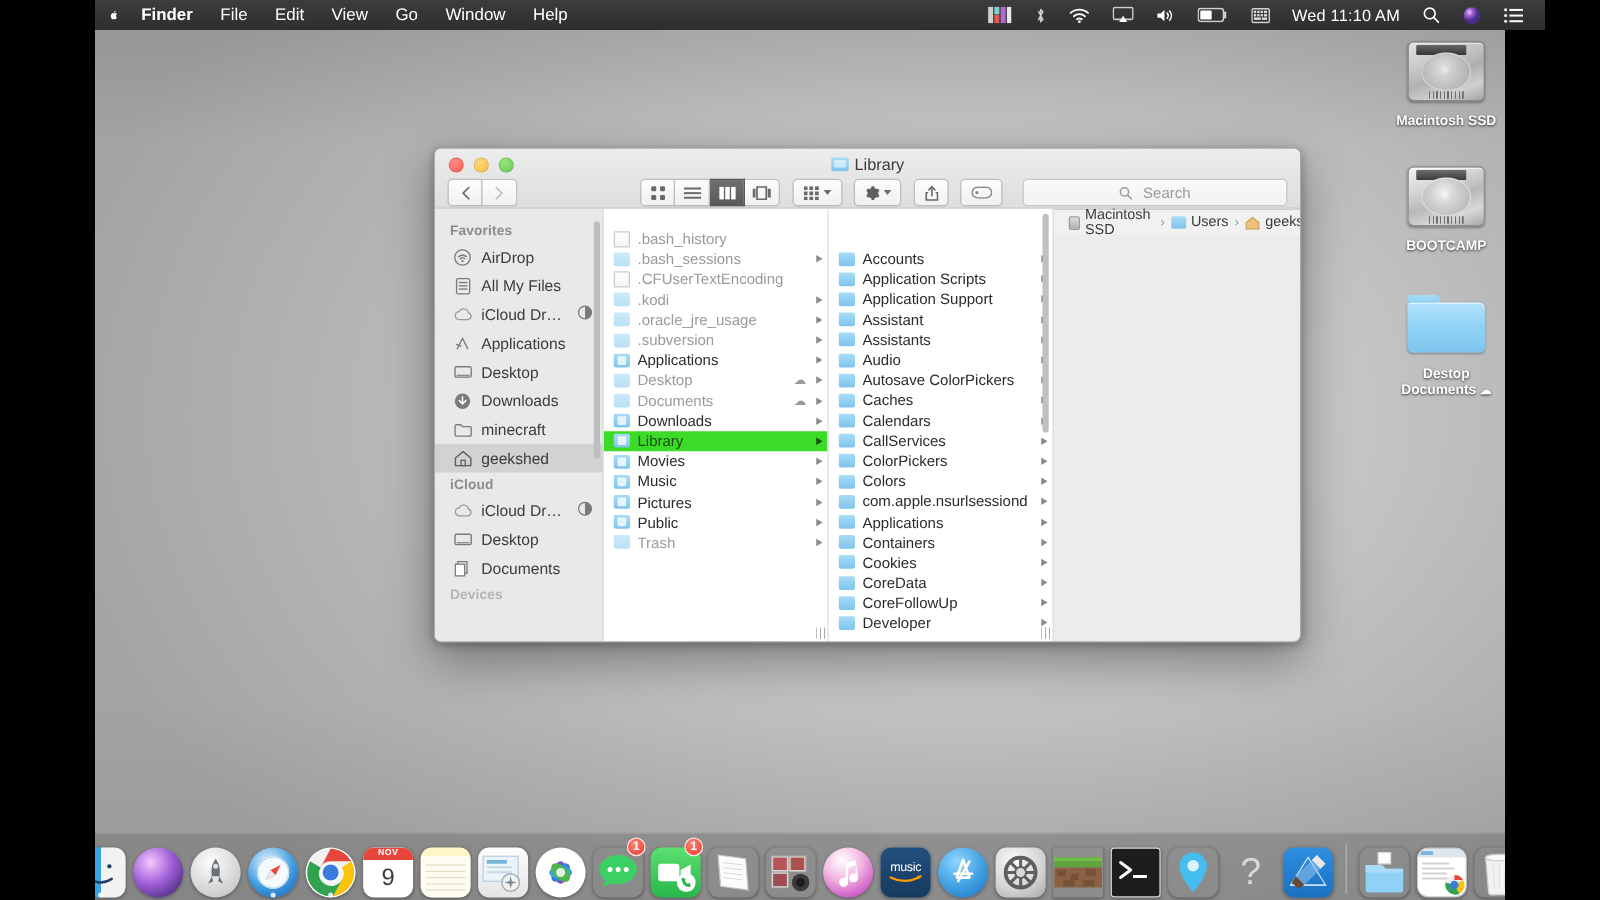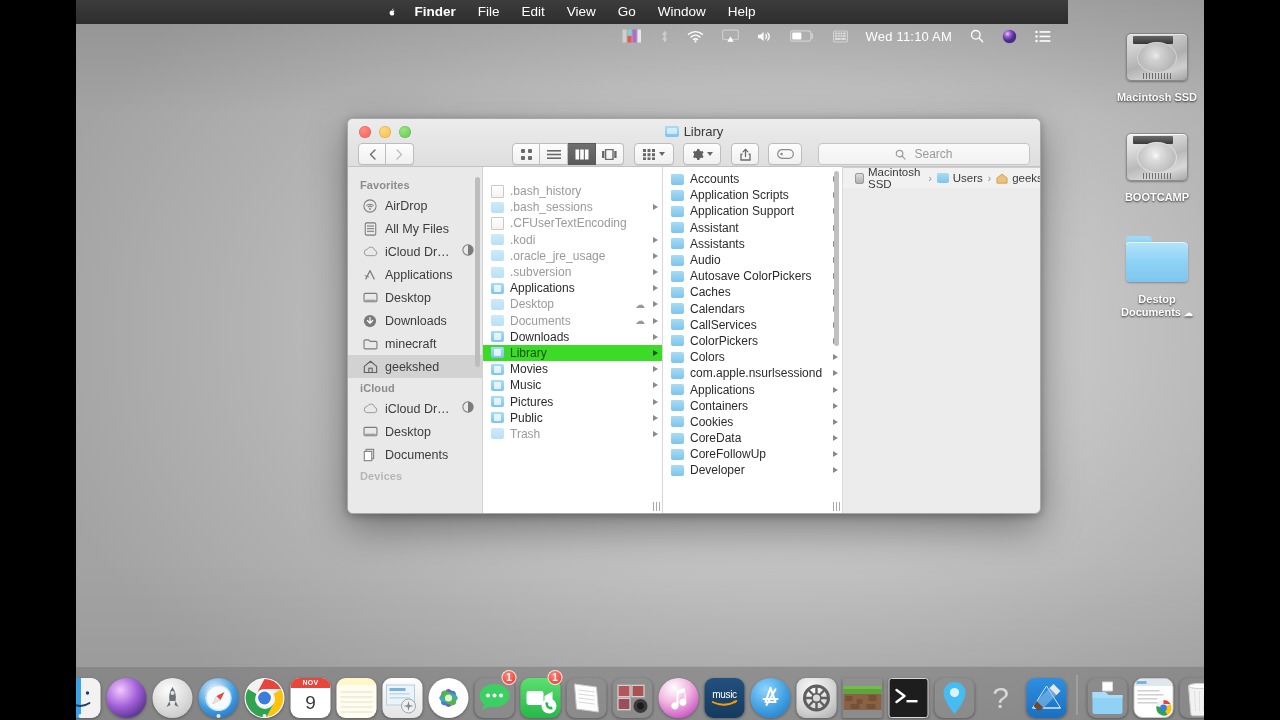--- a/index.html
+++ b/index.html
@@ -19,23 +19,23 @@
     overflow: hidden;
   }
   #desktop::after{
     content:""; position:absolute; inset:0;
     background: linear-gradient(180deg, rgba(0,0,0,.10) 0%, rgba(0,0,0,0) 16%, rgba(0,0,0,0) 78%, rgba(0,0,0,.07) 100%);
     pointer-events:none;
   }
 
   
   #menubar {
-    position:absolute; left:76px; top:0; width:992px; height:24px;
+    position:absolute; left:76px; top:0; width:1160px; height:24px;
     background: linear-gradient(180deg,#3d3d3d 0%,#343434 55%,#2e2e2e 100%);
-    display:flex; align-items:center; color:#fff; font-size:13px; z-index:60;flex-direction:column;
+    display:flex; align-items:center; color:#fff; font-size:13px; z-index:60;
   }
   .mb-left { display:flex; align-items:center; gap:0; padding-left:10px; }
   .mb-item { padding:0 11px; line-height:24px; font-size:13.5px; white-space:nowrap; }
   .mb-item.bold { font-weight:bold; }
   .apple { width:16px; display:flex; align-items:center; justify-content:center; padding:0 8px 0 2px;}
   .mb-right { margin-left:auto; display:flex; align-items:center; gap:0; padding-right:8px; }
   .mb-ritem { padding:0 9px; display:flex; align-items:center; height:24px; }
   .mb-clock { font-size:13px; padding:0 9px; letter-spacing:.2px; }
 
   
@@ -594,21 +594,21 @@
                 <div class="row dim">
                   <span class="ficon pale"></span>
                   <span class="rname">Trash</span>
                   <span class="arw"></span>
                 </div>
               </div>
             <div class="col-grip"></div>
           </div>
 
           <div class="col" id="col2">
-            <div style="padding-top:4px;" id="col2rows">
+            <div style="padding-top:4px;margin-top:28px;" id="col2rows">
                 <div class="row">
                   <span class="ficon"></span>
                   <span class="rname">Accounts</span>
                   <span class="arw"></span>
                 </div>
                 <div class="row">
                   <span class="ficon"></span>
                   <span class="rname">Application Scripts</span>
                   <span class="arw"></span>
                 </div>

